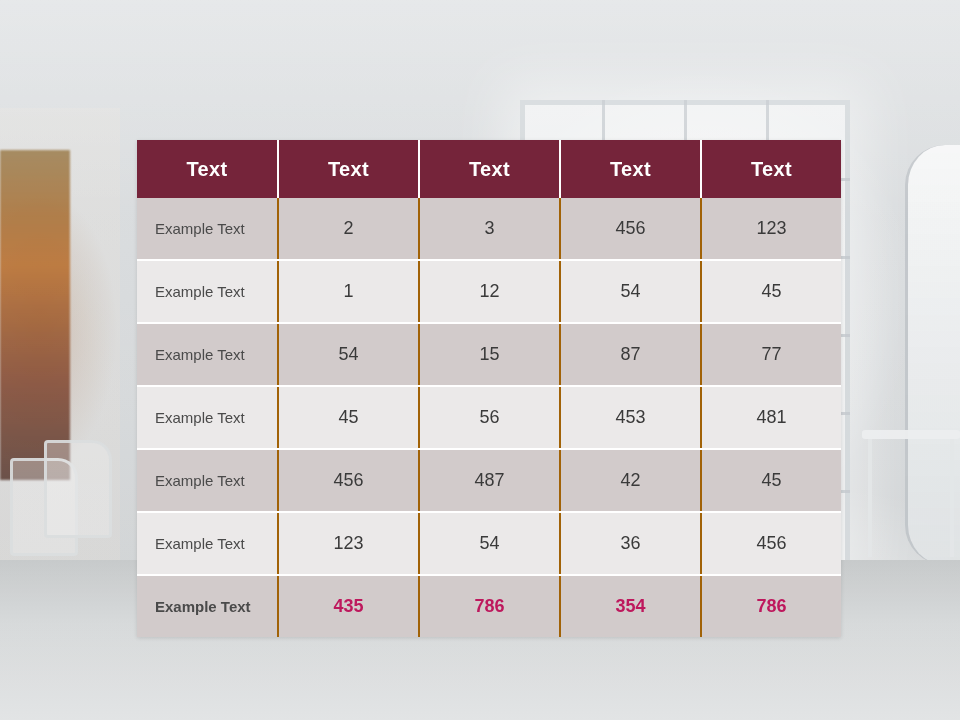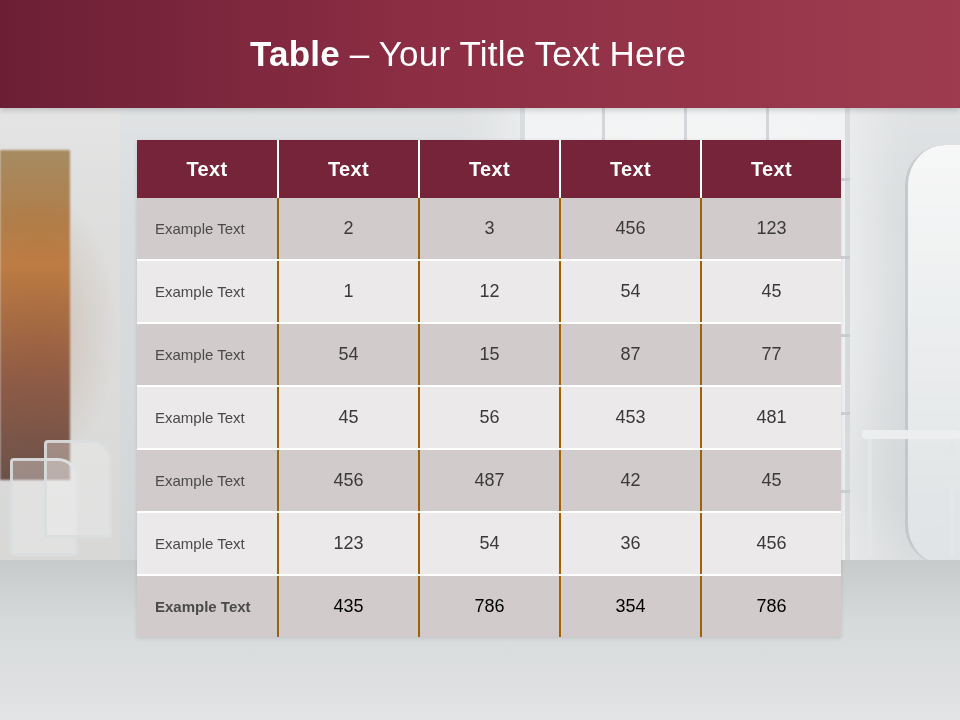--- a/index.html
+++ b/index.html
@@ -176,22 +176,22 @@
   table.data td.label {
     text-align: left;
     padding-left: 18px;
     font-size: 15px;
     color: #4a4a4a;
   }
   tr.shade-dark td { background: #d2cbcb; }
   tr.shade-light td { background: #ebe9e9; }
   tr.total td {
     background: #d2cbcb;
-    font-weight: normal;
-    color: #000000;
+    font-weight: bold;
+    color: #be185d;
     border-bottom: none;
   }
   tr.total td.label { font-weight: bold; font-size: 15px; }
 </style>
 </head>
 <body>
 
 <div class="slide">
 
   <div class="bg">
@@ -228,25 +228,20 @@
       <div class="book" style="top:12px;"></div>
       <div class="book" style="top:24px;"></div>
       <div class="book" style="top:36px;"></div>
       <div class="book" style="top:48px;"></div>
     </div>
 
     <div class="bg-floor"></div>
     <div class="bg-haze"></div>
   </div>
 
-  <div class="title-bar">
-    <div class="title-text">
-      <span class="strong">Table</span><span class="light"> – </span><span class="light">Your Title Text Here</span>
-    </div>
-  </div>
 
   <div class="table-wrap">
     <table class="data">
       <colgroup>
         <col class="c0">
           <col class="c1">
           <col class="c2">
           <col class="c3">
           <col class="c4">
       </colgroup>

